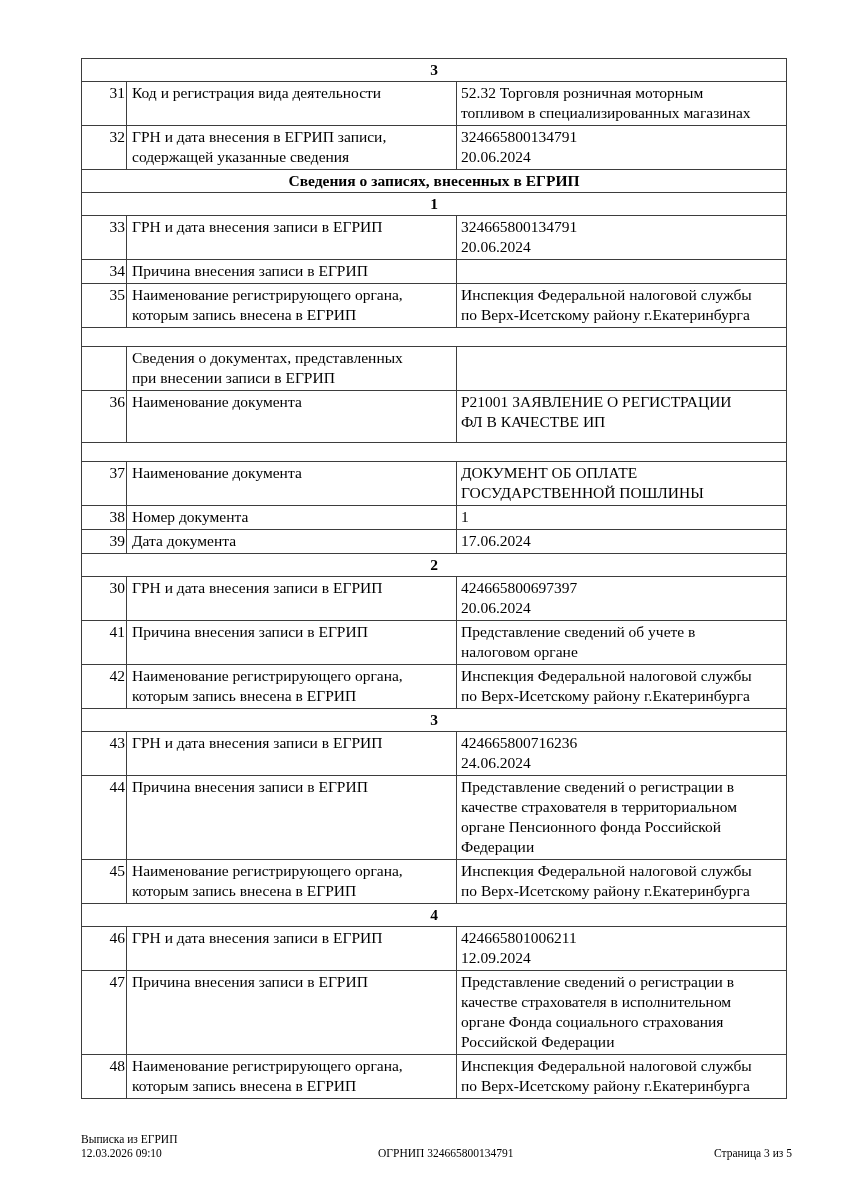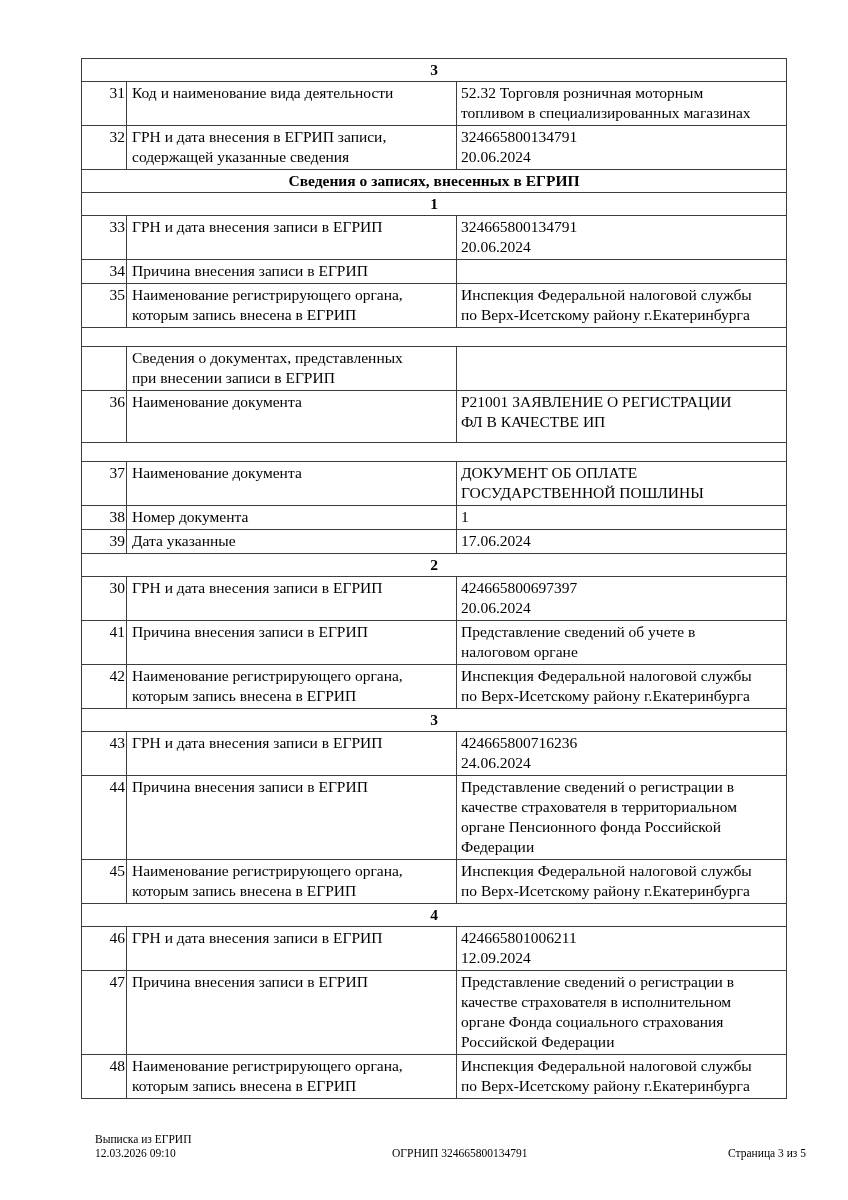--- a/index.html
+++ b/index.html
@@ -53,21 +53,21 @@
   }
   .cell.value {
     flex:1 1 auto;
     padding-left:4px;
     padding-right:1px;
   }
   .row.tall { min-height:51px; }
 
   .footer {
     position:absolute;
-    left:95px; top:1132px;
+    left:81px; top:1132px;
     width:711px;
     display:flex;
     justify-content:space-between;
     align-items:flex-end;
     font-size:11.5px;
     line-height:14px;
   }
   .footer-left { text-align:left; }
   .footer-center { text-align:right; }
   .footer-right { text-align:right; }
@@ -76,21 +76,21 @@
 <body>
 
 <div class="page">
 
   <div class="doc-table" id="doc-table">
       <div class="row header">
         <div class="hcell">3</div>
       </div>
       <div class="row data">
         <div class="cell num">31</div>
-        <div class="cell label">Код и наименование вида деятельности</div>
+        <div class="cell label">Код и регистрация вида деятельности</div>
         <div class="cell value">52.32 Торговля розничная моторным
 топливом в специализированных магазинах</div>
       </div>
       <div class="row data">
         <div class="cell num">32</div>
         <div class="cell label">ГРН и дата внесения в ЕГРИП записи,
 содержащей указанные сведения</div>
         <div class="cell value">324665800134791
 20.06.2024</div>
       </div>
@@ -137,21 +137,21 @@
         <div class="cell value">ДОКУМЕНТ ОБ ОПЛАТЕ
 ГОСУДАРСТВЕННОЙ ПОШЛИНЫ</div>
       </div>
       <div class="row data">
         <div class="cell num">38</div>
         <div class="cell label">Номер документа</div>
         <div class="cell value">1</div>
       </div>
       <div class="row data">
         <div class="cell num">39</div>
-        <div class="cell label">Дата указанные</div>
+        <div class="cell label">Дата документа</div>
         <div class="cell value">17.06.2024</div>
       </div>
       <div class="row header">
         <div class="hcell">2</div>
       </div>
       <div class="row data">
         <div class="cell num">30</div>
         <div class="cell label">ГРН и дата внесения записи в ЕГРИП</div>
         <div class="cell value">424665800697397
 20.06.2024</div>

